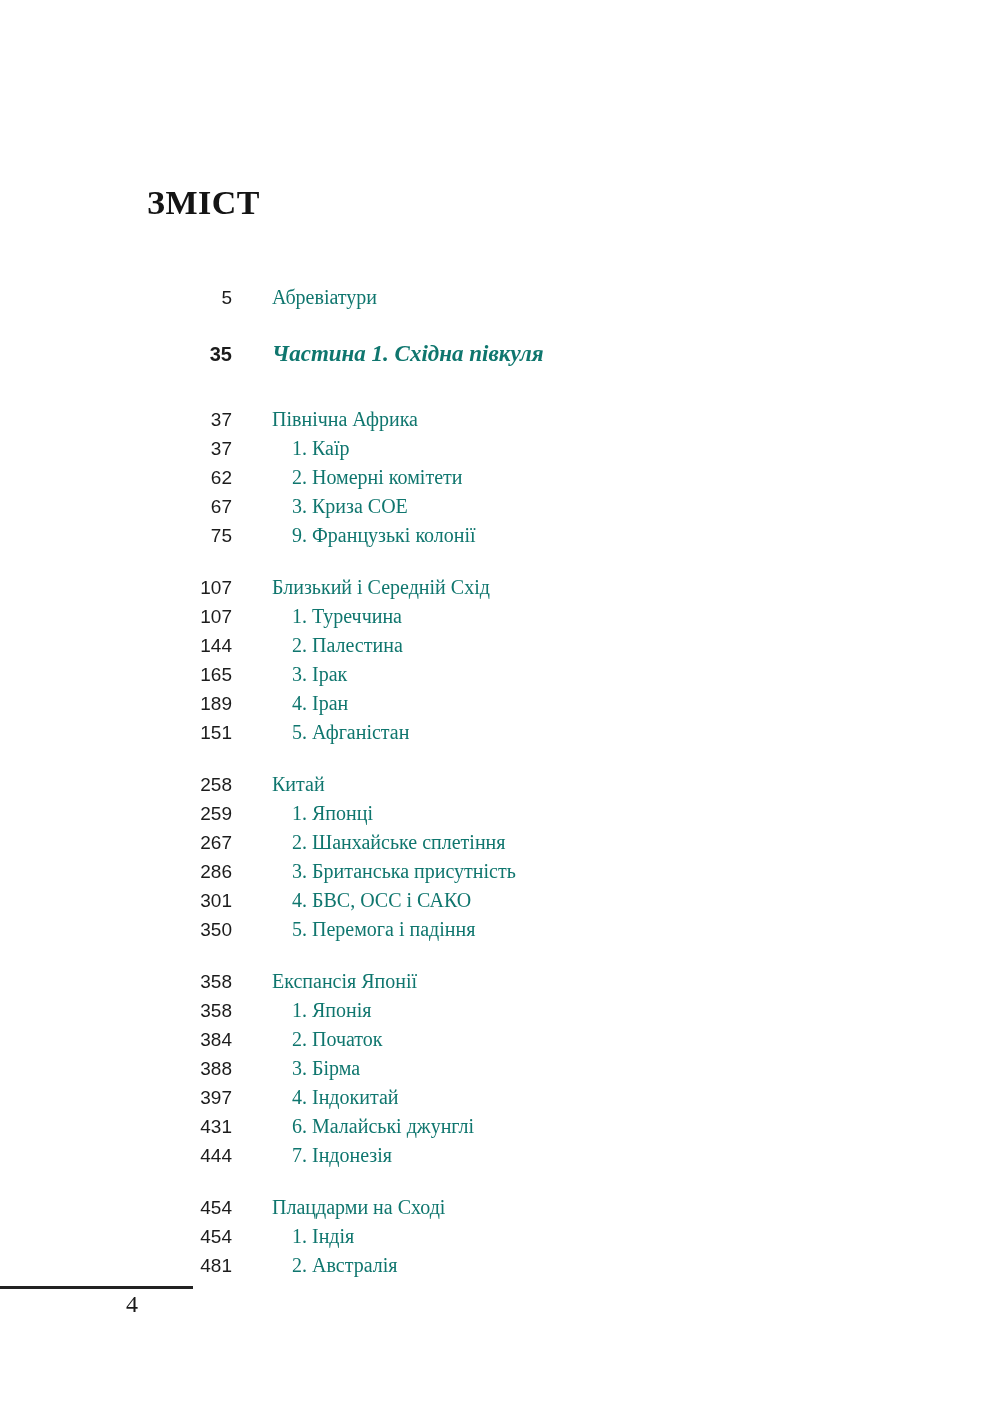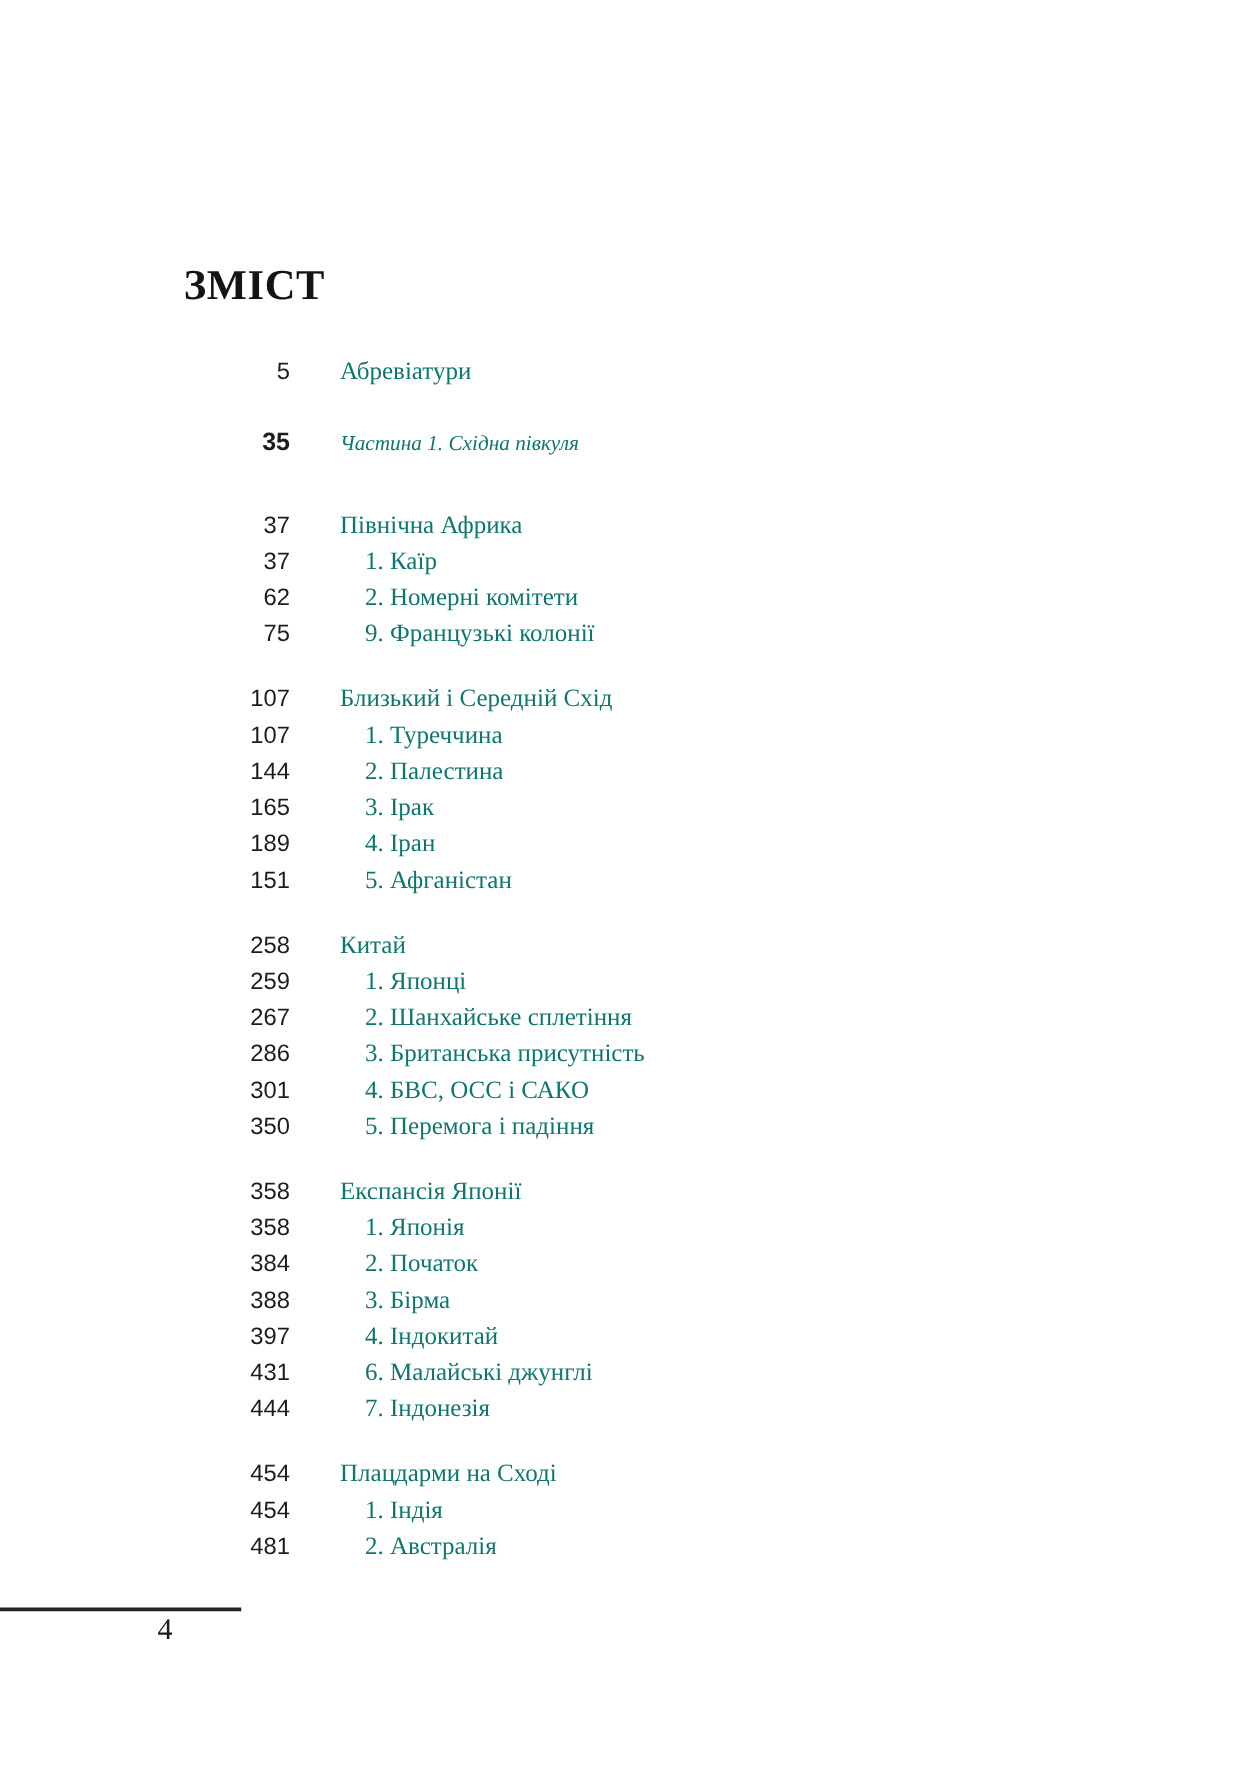--- a/index.html
+++ b/index.html
@@ -12,21 +12,21 @@
     width: 1004px;
     height: 1418px;
     background: #ffffff;
     color: #1a1a1a;
     font-family: "Liberation Serif", serif;
     overflow: hidden;
   }
   .doc-title {
     position: absolute;
     left: 147px;
-    top: 212px;
+    top: 186px;
     margin: 0;
     font-family: "Liberation Serif", serif;
     font-size: 34px;
     font-weight: 700;
     letter-spacing: 0.5px;
     line-height: 1;
     color: #141414;
   }
   .toc {
     position: absolute;
@@ -60,22 +60,22 @@
   .row.part {
     margin-top: 27px;
     margin-bottom: 36px;
     line-height: 30px;
   }
   .row.part .num {
     font-weight: 700;
     font-size: 20px;
   }
   .row.part .label {
-    font-size: 17px;
-    font-weight: 400;
+    font-size: 23px;
+    font-weight: 700;
     font-style: italic;
   }
   .group {
     margin-top: 23px;
   }
   .footer-rule {
     position: absolute;
     left: 0;
     top: 1286px;
     width: 193px;
@@ -120,20 +120,24 @@
       </div>
       <div class="row sub">
         <span class="num">37</span>
         <span class="label">1. Каїр</span>
       </div>
       <div class="row sub">
         <span class="num">62</span>
         <span class="label">2. Номерні комітети</span>
       </div>
       <div class="row sub">
+        <span class="num">67</span>
+        <span class="label">3. Криза СОЕ</span>
+      </div>
+      <div class="row sub">
         <span class="num">75</span>
         <span class="label">9. Французькі колонії</span>
       </div>
     </div>
 
     <div class="group">
       <div class="row head">
         <span class="num">107</span>
         <span class="label">Близький і Середній Схід</span>
       </div>

